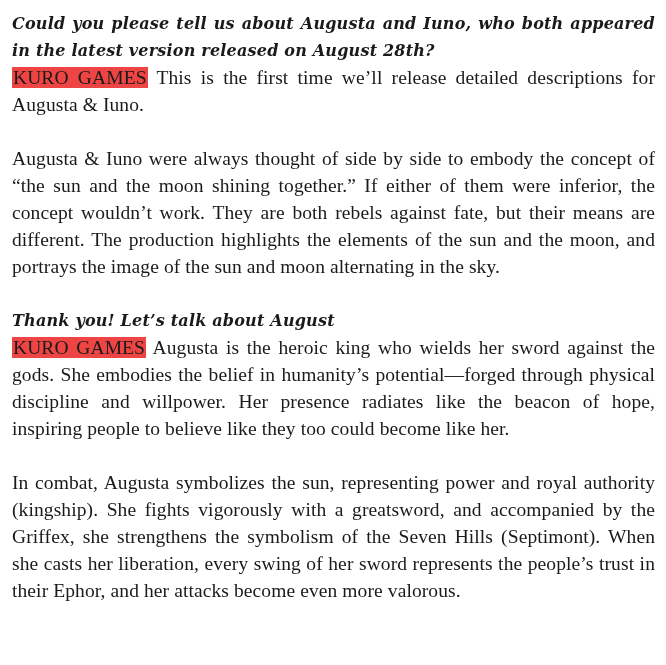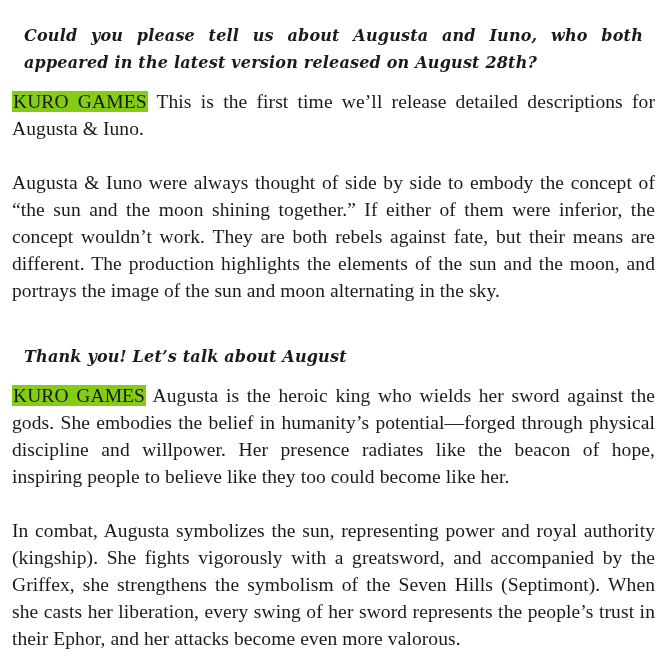--- a/index.html
+++ b/index.html
@@ -11,30 +11,30 @@
   .article { padding: 10px 11px 0 12px; }
   .para {
     margin: 0;
     font-family: "Liberation Serif", "DejaVu Serif", serif;
     font-size: 19.5px;
     line-height: 27px;
     text-align: justify;
     letter-spacing: 0.1px;
   }
   .question {
-    margin: 12px;
+    margin: 0;
     font-family: "DejaVu Serif", "Liberation Serif", serif;
     font-weight: bold; font-style: italic;
     font-size: 16px; line-height: 27px;
     text-align: justify;
     letter-spacing: 0.2px;
   }
   .gap { height: 27px; }
   .speaker {
-    background: #84cc16;
+    background: #ef4444;
     padding: 0 1px;
   }
 </style>
 </head>
 <body>
 
 <div class="article">
   <p class="question">Could you please tell us about Augusta and Iuno, who both appeared in the latest version released on August 28th?</p>
   <p class="para"><span class="speaker">KURO GAMES</span> <span>This is the first time we’ll release detailed descriptions for Augusta &amp; Iuno.</span></p>
   <div class="gap"></div>

